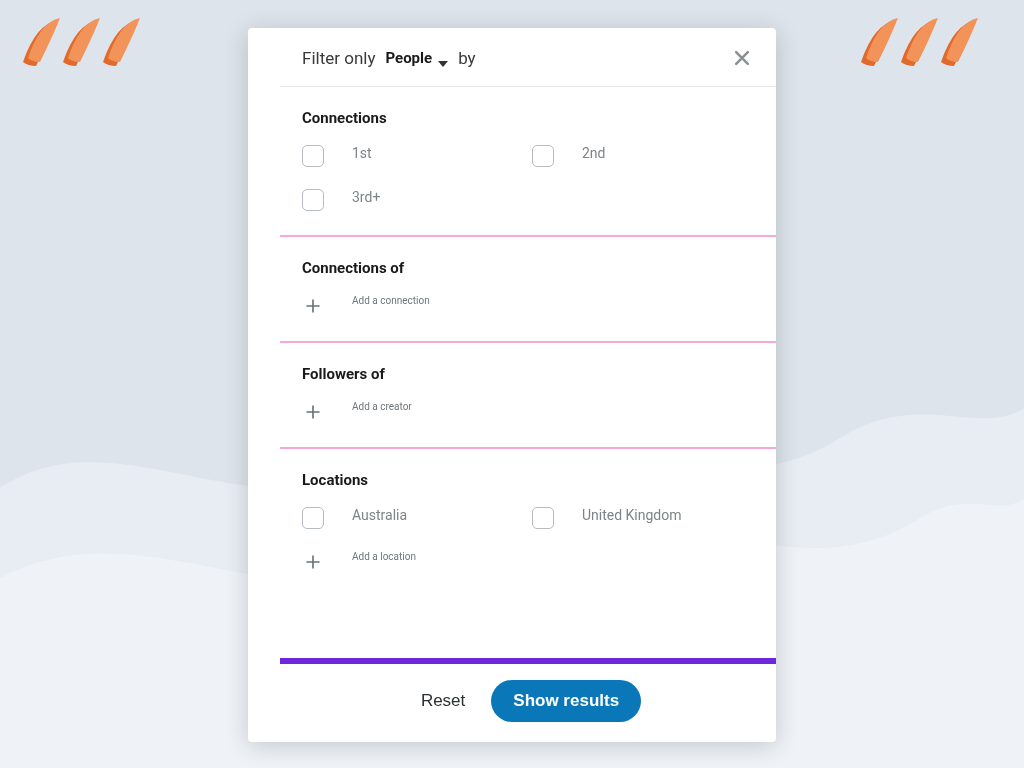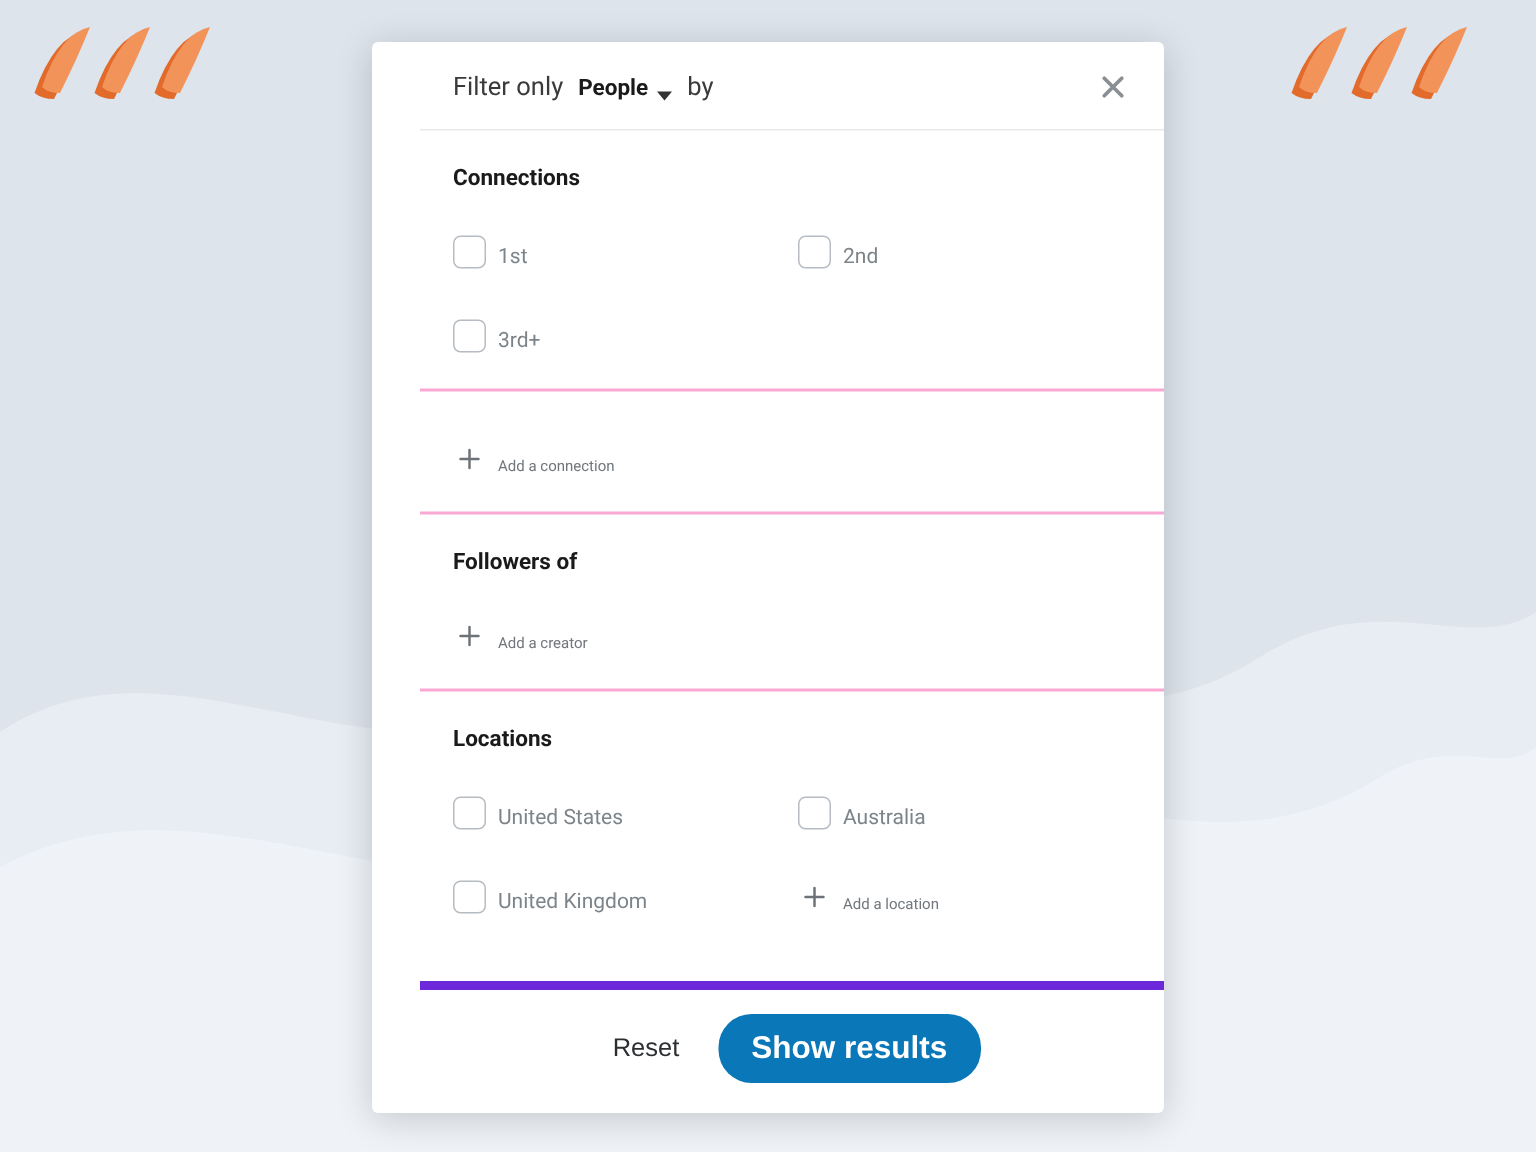--- a/index.html
+++ b/index.html
@@ -110,24 +110,23 @@
   }
 
   .check-grid {
     display: grid;
     grid-template-columns: 1fr 1fr;
     column-gap: 8px;
     row-gap: 22px;
   }
   .check-item, .add-item {
     display: flex;
-    align-items: flex-end;
-    gap: 8px;
-    cursor: pointer;
-    margin-top: 12px;
+    align-items: flex-start;
+    gap: 28px;
+    cursor: pointer;
   }
   .checkbox {
     width: 22px; height: 22px;
     border: 1.5px solid #b6bcc2;
     border-radius: 5px;
     background: #fff;
     flex-shrink: 0;
   }
   .check-label {
     font-size: 14px;
@@ -161,21 +160,21 @@
     font-size: 17px;
     font-weight: 500;
     color: #2b2f32;
     cursor: pointer;
     padding: 8px 6px;
   }
   .btn-primary {
     background: #0a77b8;
     color: #fff;
     border: none;
-    font-size: 21px;
+    font-size: 17px;
     font-weight: 700;
     padding: 11px 22px;
     border-radius: 22px;
     cursor: pointer;
   }
 </style>
 </head>
 <body>
 
 <div class="bg-wave">
@@ -239,20 +238,21 @@
           <span class="check-label">2nd</span>
         </label>
         <label class="check-item">
           <span class="checkbox"></span>
           <span class="check-label">3rd+</span>
         </label>
       </div>
     </div>
 
     <div class="section single-col">
+      <div class="section-title">Connections of</div>
       <div class="check-grid">
         <div class="add-item">
           <span class="plus">
             <svg viewBox="0 0 24 24">
                 <path d="M12 4 V20 M4 12 H20" stroke-width="2.2" stroke-linecap="round" fill="none"></path>
               </svg>
           </span>
           <span class="add-label">Add a connection</span>
         </div>
       </div>
@@ -270,24 +270,20 @@
           <span class="add-label">Add a creator</span>
         </div>
       </div>
     </div>
 
     <div class="section">
       <div class="section-title">Locations</div>
       <div class="check-grid">
         <label class="check-item">
           <span class="checkbox"></span>
-          <span class="check-label">United States</span>
-        </label>
-        <label class="check-item">
-          <span class="checkbox"></span>
           <span class="check-label">Australia</span>
         </label>
         <label class="check-item">
           <span class="checkbox"></span>
           <span class="check-label">United Kingdom</span>
         </label>
         <div class="add-item">
           <span class="plus">
             <svg viewBox="0 0 24 24">
                 <path d="M12 4 V20 M4 12 H20" stroke-width="2.2" stroke-linecap="round" fill="none"></path>

